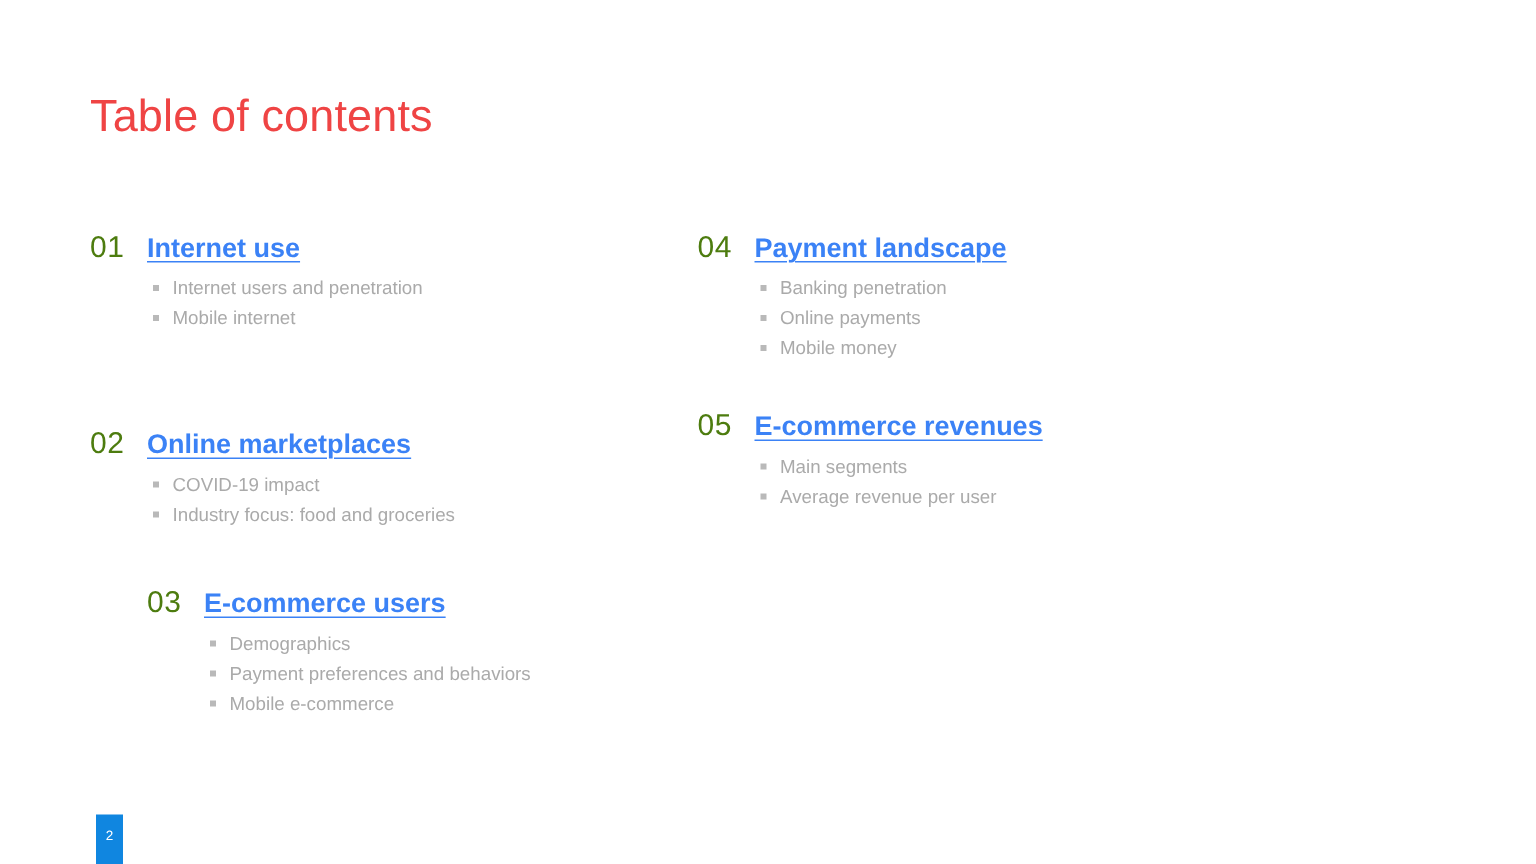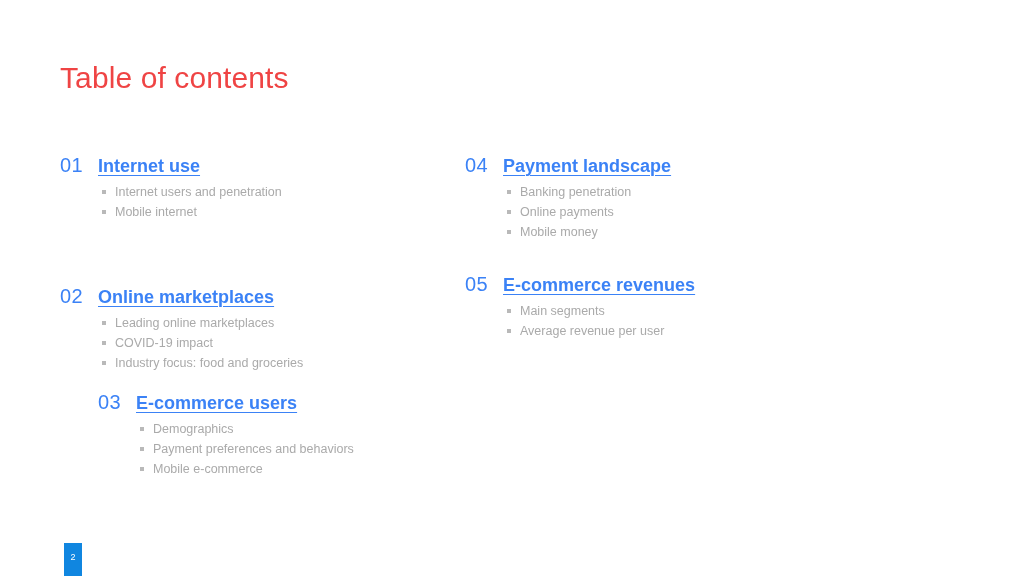--- a/index.html
+++ b/index.html
@@ -56,21 +56,21 @@
     left: 0;
     width: 400px;
   }
   .sec-head {
     display: flex;
     align-items: baseline;
   }
   .sec-num {
     font-size: 20px;
     font-weight: 400;
-    color: #3b82f6;
+    color: #4d7c0f;
     line-height: 1;
     width: 38px;
     flex: 0 0 38px;
     letter-spacing: 0.3px;
   }
   .sec-title {
     font-size: 18px;
     font-weight: 600;
     color: #3b82f6;
     line-height: 1;
@@ -138,21 +138,20 @@
             <li class="sec-item"><span class="bullet"></span><span>Internet users and penetration</span></li>
             <li class="sec-item"><span class="bullet"></span><span>Mobile internet</span></li>
           </ul>
         </div>
         <div class="toc-section" style="top: 131px;">
           <div class="sec-head">
             <span class="sec-num">02</span>
             <span class="sec-title">Online marketplaces</span>
           </div>
           <ul class="sec-items">
-            <li class="sec-item"><span class="bullet"></span><span>Leading online marketplaces</span></li>
             <li class="sec-item"><span class="bullet"></span><span>COVID-19 impact</span></li>
             <li class="sec-item"><span class="bullet"></span><span>Industry focus: food and groceries</span></li>
           </ul>
         </div>
         <div class="toc-section" style="top: 237px; margin-left: 38px;">
           <div class="sec-head">
             <span class="sec-num">03</span>
             <span class="sec-title">E-commerce users</span>
           </div>
           <ul class="sec-items">

